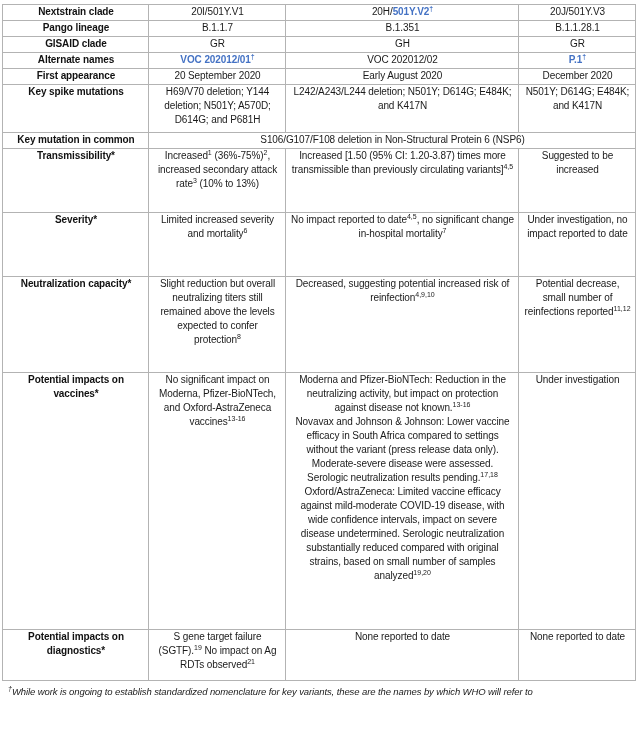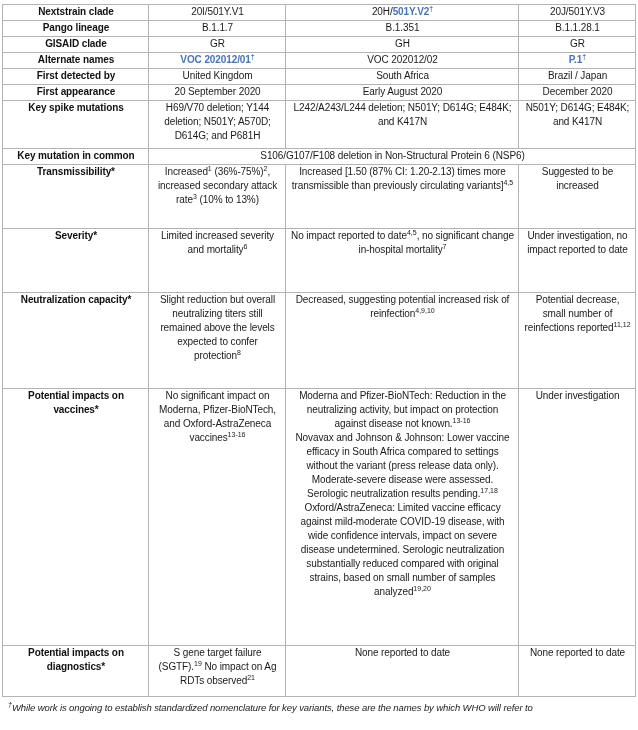--- a/index.html
+++ b/index.html
@@ -72,45 +72,39 @@
         <td>GH</td>
         <td>GR</td>
       </tr>
       <tr class="h16">
         <th>Alternate names</th>
         <td><span class="link">VOC 202012/01</span><sup class="link">†</sup></td>
         <td>VOC 202012/02</td>
         <td><span class="link">P.1</span><sup class="link">†</sup></td>
       </tr>
       <tr class="h16">
-        <th>First detected by</th>
-        <td>United Kingdom</td>
-        <td>South Africa</td>
-        <td>Brazil / Japan</td>
-      </tr>
-      <tr class="h16">
         <th>First appearance</th>
         <td>20 September 2020</td>
         <td>Early August 2020</td>
         <td>December 2020</td>
       </tr>
       <tr class="h48">
         <th>Key spike mutations</th>
         <td>H69/V70 deletion; Y144 deletion; N501Y; A570D; D614G; and P681H</td>
         <td>L242/A243/L244 deletion; N501Y; D614G; E484K; and K417N</td>
         <td>N501Y; D614G; E484K; and K417N</td>
       </tr>
       <tr class="h16">
         <th>Key mutation in common</th>
         <td class="center" colspan="3">S106/G107/F108 deletion in Non-Structural Protein 6 (NSP6)</td>
       </tr>
       <tr class="h64">
         <th>Transmissibility*</th>
         <td><span>Increased</span><sup>1</sup><span> (36%-75%)</span><sup>2</sup><span>, increased secondary attack rate</span><sup>3</sup><span> (10% to 13%)</span></td>
-        <td><span>Increased [1.50 (87% CI: 1.20-2.13) times more transmissible than previously circulating variants]</span><sup>4,5</sup></td>
+        <td><span>Increased [1.50 (95% CI: 1.20-3.87) times more transmissible than previously circulating variants]</span><sup>4,5</sup></td>
         <td>Suggested to be increased</td>
       </tr>
       <tr class="h64">
         <th>Severity*</th>
         <td><span>Limited increased severity and mortality</span><sup>6</sup></td>
         <td><span>No impact reported to date</span><sup>4,5</sup><span>, no significant change in-hospital mortality</span><sup>7</sup></td>
         <td>Under investigation, no impact reported to date</td>
       </tr>
       <tr class="h75">
         <th>Neutralization capacity*</th>

